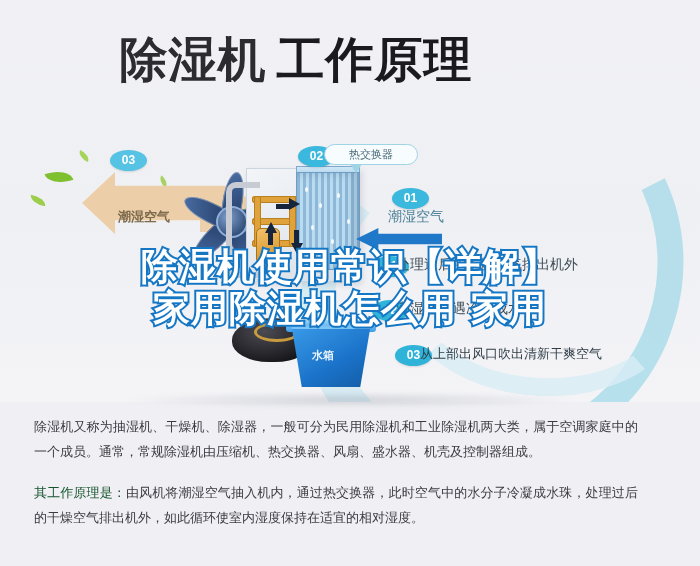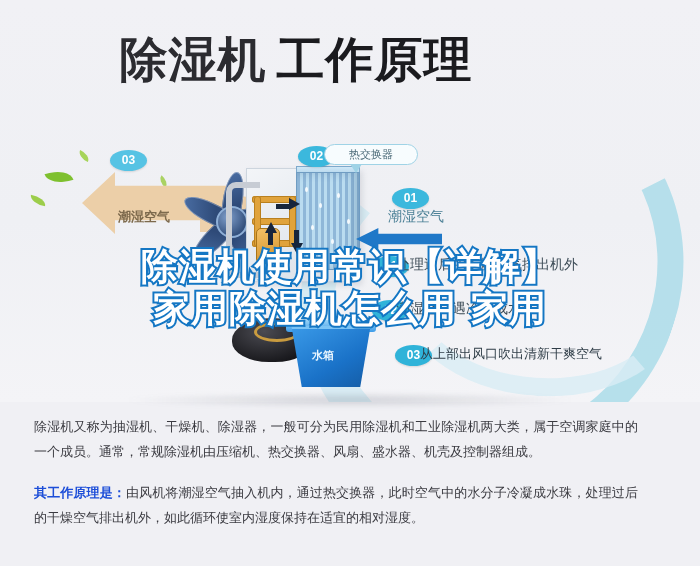--- a/index.html
+++ b/index.html
@@ -256,21 +256,21 @@
     position:absolute;left:0;top:414px;width:672px;
     padding:0 34px;
     box-sizing:border-box;
   }
   .para{
     font-size:13px;line-height:25px;color:#3a3a40;
     margin:0 0 16px 0;
     text-align:justify;
     font-family:"DejaVu Sans","Liberation Sans",sans-serif;
   }
-  .para .lead{font-weight:bold;color:#1d4ed8;}
+  .para .lead{font-weight:normal;color:#14532d;}
 </style>
 </head>
 <body>
 
 <div id="hero">
 
   <div class="swoosh" id="swoosh-b"></div>
   <div class="swoosh" id="swoosh-a"></div>
   <div class="swoosh" id="swoosh-c"></div>
 

